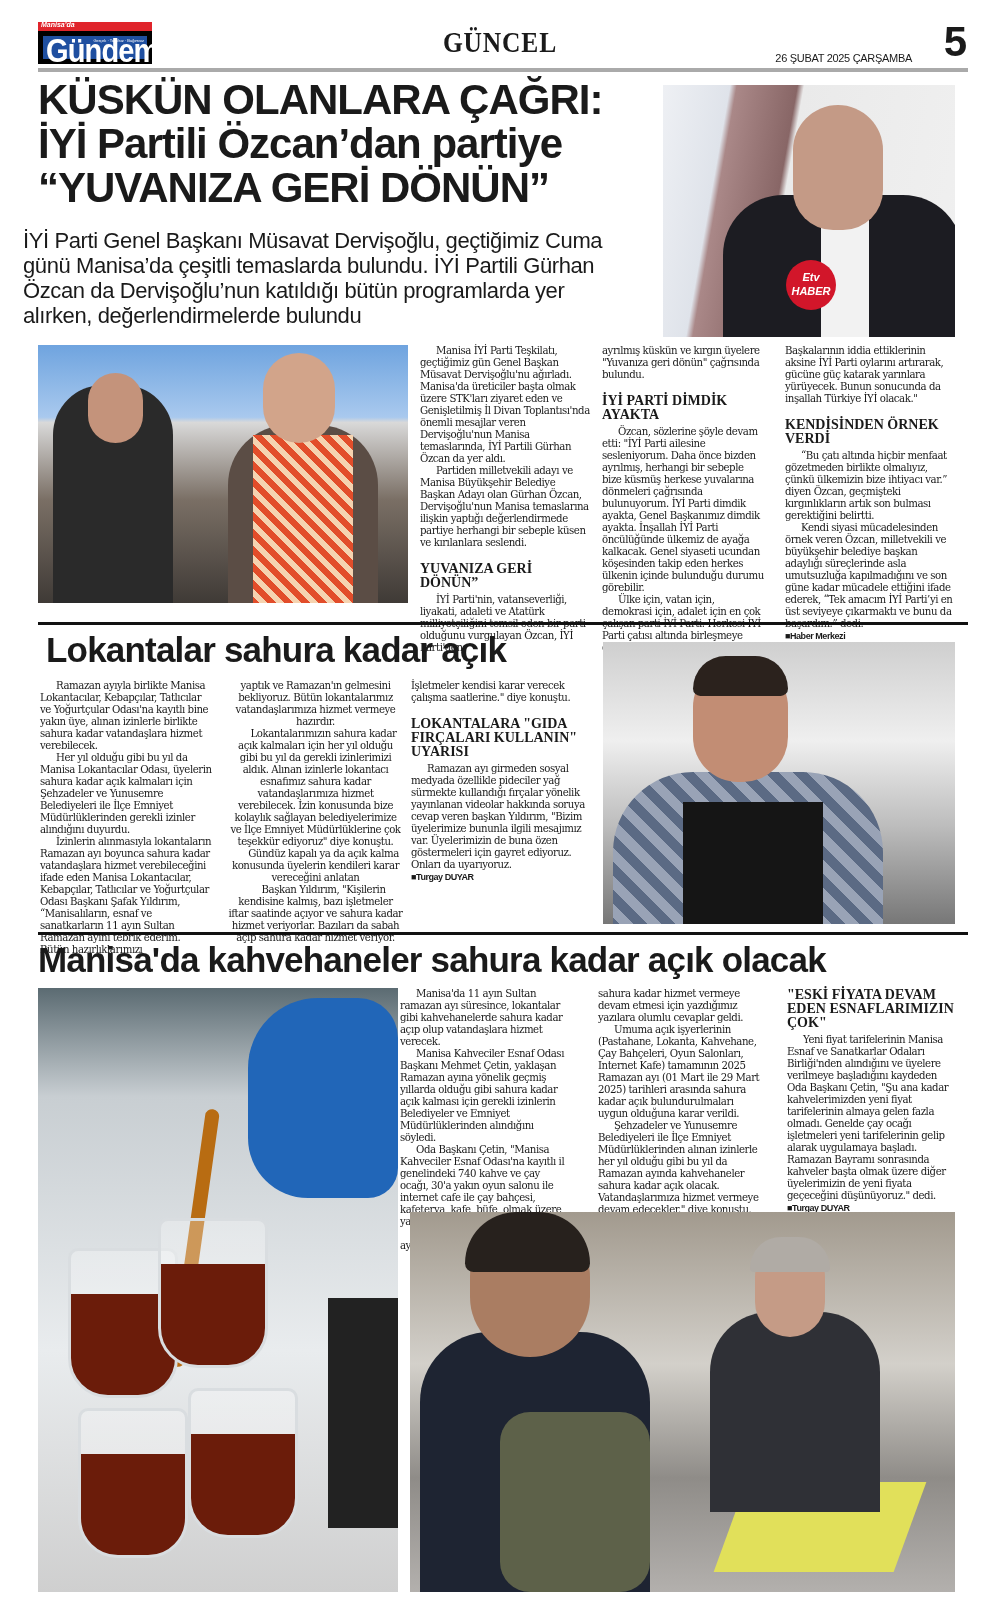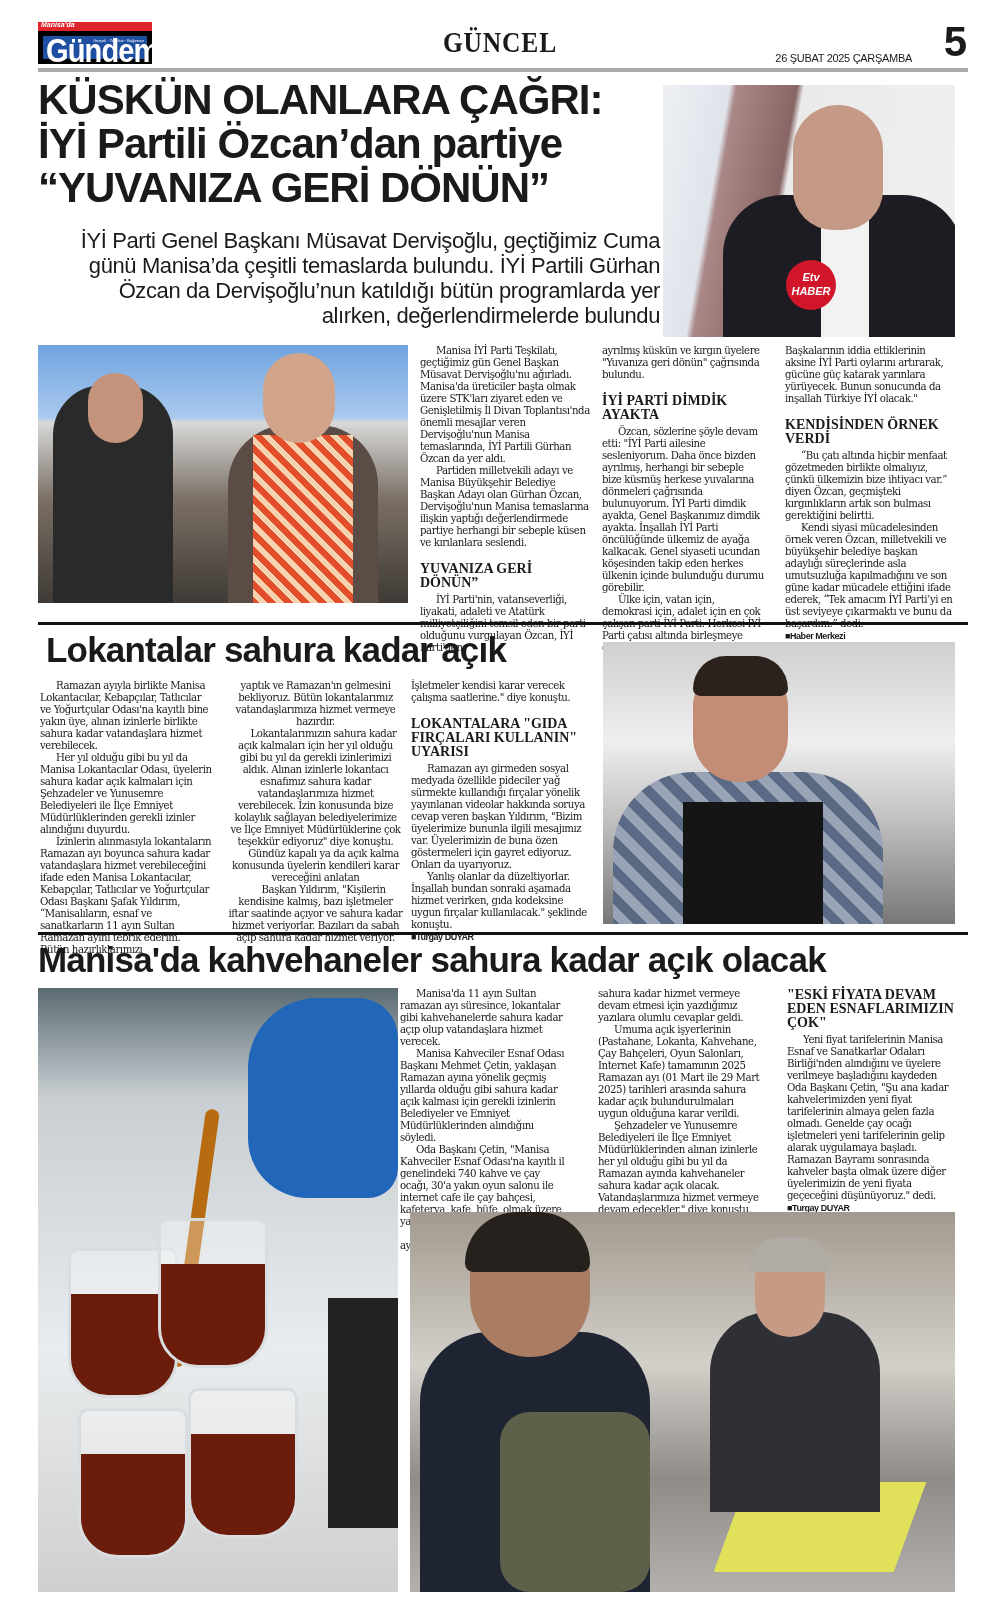--- a/index.html
+++ b/index.html
@@ -14,21 +14,21 @@
   .logo .blue .name { position: absolute; left: 3px; top: -4px; font: bold 33px "Liberation Sans", sans-serif; color: #fff; letter-spacing: -1px; transform: scaleX(0.88); transform-origin: left; }
   .logo .blue .tag { position: absolute; right: 3px; top: 2px; font: 4px "Liberation Sans", sans-serif; color: #fff; }
   .section { position: absolute; left: 0; width: 1000px; top: 25px; text-align: center; font: bold 30px "Liberation Serif", serif; letter-spacing: 1px; transform: scaleX(0.85); }
   .date { position: absolute; right: 88px; top: 52px; font: 11px "Liberation Sans", sans-serif; letter-spacing: -0.3px; }
   .pageno { position: absolute; right: 33px; top: 18px; font: bold 42px "Liberation Sans", sans-serif; }
   .topline { position: absolute; left: 38px; right: 32px; top: 68px; height: 4px; background: #aaa; }
 
   
   .hl1 { position: absolute; left: 38px; top: 78px; width: 610px; font: 900 42px "Liberation Sans", sans-serif; line-height: 44px; letter-spacing: -1px; }
   .hl1 div { white-space: nowrap; }
-  .deck1 { position: absolute; left: 50px; top: 228px; width: 610px; font: 22px "Liberation Sans", sans-serif; line-height: 25px; letter-spacing: -0.4px; text-align: right; }
+  .deck1 { position: absolute; left: 23px; top: 228px; width: 610px; font: 22px "Liberation Sans", sans-serif; line-height: 25px; letter-spacing: -0.4px; }
 
   .photo { position: absolute; overflow: hidden; }
   .ph-ozcan { left: 663px; top: 85px; width: 292px; height: 252px; background: linear-gradient(100deg,#eef0f4 0%,#dfe3ea 20%,#a88 22%,#866 40%,#eaeaea 42%,#f0f0f0 100%); }
   .ph-ozcan .head { position: absolute; left: 130px; top: 20px; width: 90px; height: 125px; border-radius: 45px 45px 40px 40px; background: #c49a86; }
   .ph-ozcan .coat { position: absolute; left: 60px; top: 110px; width: 240px; height: 150px; background: #1c1c22; border-radius: 60px 60px 0 0; }
   .ph-ozcan .shirt { position: absolute; left: 158px; top: 128px; width: 48px; height: 125px; background: #f2f2f2; }
   .ph-ozcan .mic { position: absolute; left: 95px; top: 175px; width: 50px; height: 50px; border-radius: 50%; background: #d2162a; color: #fff; font: bold italic 11px "Liberation Sans", sans-serif; text-align: center; line-height: 14px; padding-top: 10px; margin-left: 28px; }
 
   .ph-shake { left: 38px; top: 345px; width: 370px; height: 258px; background: linear-gradient(180deg,#6fa4df 0%,#a9c9ee 28%,#d9d9d9 30%,#7a6f65 60%,#3f3a36 100%); }
   .ph-shake .p1 { position: absolute; left: 15px; top: 40px; width: 120px; height: 220px; background: #2a2a2a; border-radius: 50px 50px 0 0; }
@@ -141,21 +141,20 @@
 <div class="col" style="left:228px; top:680px; width:175px;text-align:center;">
   <div>yaptık ve Ramazan'ın gelmesini bekliyoruz. Bütün lokantalarımız vatandaşlarımıza hizmet vermeye hazırdır.</div>
   <p>Lokantalarımızın sahura kadar açık kalmaları için her yıl olduğu gibi bu yıl da gerekli izinlerimizi aldık. Alınan izinlerle lokantacı esnafımız sahura kadar vatandaşlarımıza hizmet verebilecek. İzin konusunda bize kolaylık sağlayan belediyelerimize ve İlçe Emniyet Müdürlüklerine çok teşekkür ediyoruz" diye konuştu.</p>
   <p>Gündüz kapalı ya da açık kalma konusunda üyelerin kendileri karar vereceğini anlatan</p>
   <p>Başkan Yıldırım, "Kişilerin kendisine kalmış, bazı işletmeler iftar saatinde açıyor ve sahura kadar hizmet veriyorlar. Bazıları da sabah açıp sahura kadar hizmet veriyor.</p>
 </div>
 <div class="col" style="left:411px; top:680px; width:178px;">
   <div>İşletmeler kendisi karar verecek çalışma saatlerine." diye konuştu.</div>
   <h3>LOKANTALARA "GIDA FIRÇALARI KULLANIN" UYARISI</h3>
   <p>Ramazan ayı girmeden sosyal medyada özellikle pideciler yağ sürmekte kullandığı fırçalar yönelik yayınlanan videolar hakkında soruya cevap veren başkan Yıldırım, "Bizim üyelerimize bununla ilgili mesajımız var. Üyelerimizin de buna özen göstermeleri için gayret ediyoruz. Onları da uyarıyoruz.</p>
-  <p>Yanlış olanlar da düzeltiyorlar. İnşallah bundan sonraki aşamada hizmet verirken, gıda kodeksine uygun fırçalar kullanılacak." şeklinde konuştu.</p>
   <span class="byline">Turgay DUYAR</span>
 </div>
 
 <div class="photo ph-cook">
   <div class="body"></div>
   <div class="apron"></div>
   <div class="head"></div>
   <div class="hair"></div>
 </div>
 

